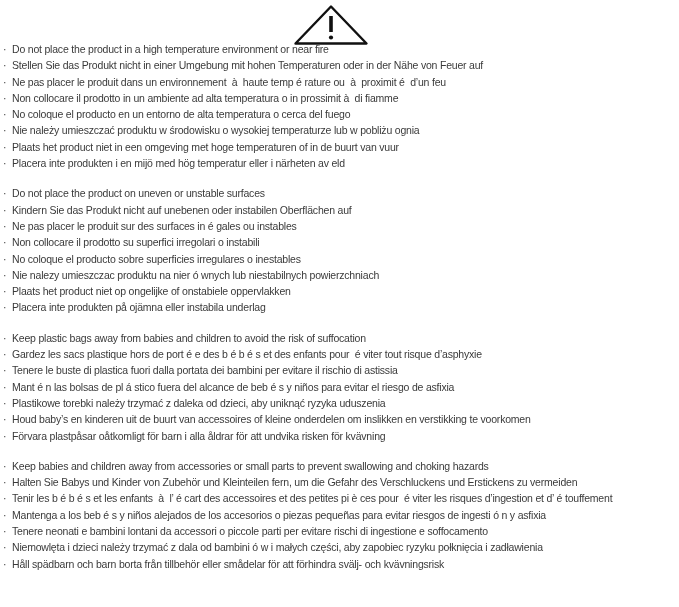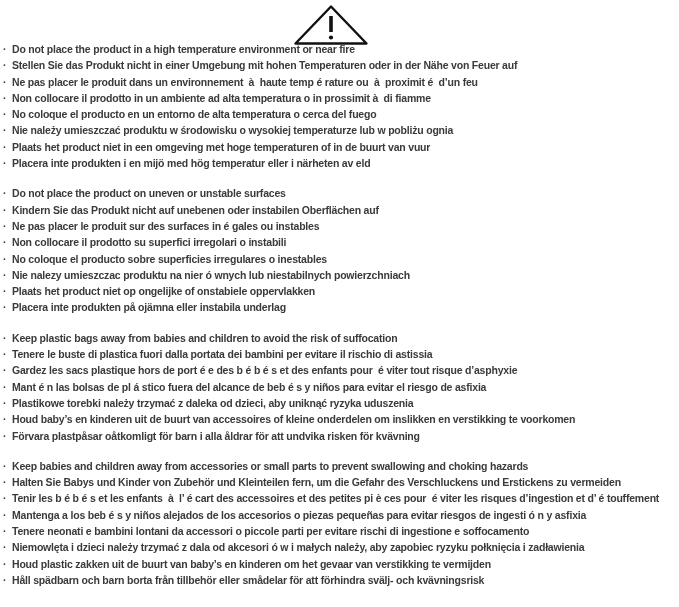--- a/index.html
+++ b/index.html
@@ -24,21 +24,20 @@
   }
   .triangle-wrap svg { display: block; }
   .warnings-list {
     position: absolute;
     top: 41px;
     left: 3px;
     width: 676px;
   }
   .warning-group {
     margin-bottom: 14px;
-    font-weight: bold;
   }
   .warning-line {
     font-size: 10.5px;
     line-height: 16.3px;
     letter-spacing: -0.2px;
     white-space: pre;
     color: #3a3a3a;
   }
   .bullet {
     display: inline-block;
@@ -74,30 +73,29 @@
       <div class="warning-line"><span class="bullet">· </span><span>Kindern Sie das Produkt nicht auf unebenen oder instabilen Oberflächen auf</span></div>
       <div class="warning-line"><span class="bullet">· </span><span>Ne pas placer le produit sur des surfaces in é gales ou instables</span></div>
       <div class="warning-line"><span class="bullet">· </span><span>Non collocare il prodotto su superfici irregolari o instabili</span></div>
       <div class="warning-line"><span class="bullet">· </span><span>No coloque el producto sobre superficies irregulares o inestables</span></div>
       <div class="warning-line"><span class="bullet">· </span><span>Nie nalezy umieszczac produktu na nier ó wnych lub niestabilnych powierzchniach</span></div>
       <div class="warning-line"><span class="bullet">· </span><span>Plaats het product niet op ongelijke of onstabiele oppervlakken</span></div>
       <div class="warning-line"><span class="bullet">· </span><span>Placera inte produkten på ojämna eller instabila underlag</span></div>
     </div>
     <div class="warning-group">
       <div class="warning-line"><span class="bullet">· </span><span>Keep plastic bags away from babies and children to avoid the risk of suffocation</span></div>
+      <div class="warning-line"><span class="bullet">· </span><span>Gardez les sacs plastique hors de port é e des b é b é s et des enfants pour  é viter tout risque d’asphyxie</span></div>
       <div class="warning-line"><span class="bullet">· </span><span>Tenere le buste di plastica fuori dalla portata dei bambini per evitare il rischio di astissia</span></div>
-      <div class="warning-line"><span class="bullet">· </span><span>Gardez les sacs plastique hors de port é e des b é b é s et des enfants pour  é viter tout risque d’asphyxie</span></div>
       <div class="warning-line"><span class="bullet">· </span><span>Mant é n las bolsas de pl á stico fuera del alcance de beb é s y niños para evitar el riesgo de asfixia</span></div>
       <div class="warning-line"><span class="bullet">· </span><span>Plastikowe torebki należy trzymać z daleka od dzieci, aby uniknąć ryzyka uduszenia</span></div>
       <div class="warning-line"><span class="bullet">· </span><span>Houd baby’s en kinderen uit de buurt van accessoires of kleine onderdelen om inslikken en verstikking te voorkomen</span></div>
       <div class="warning-line"><span class="bullet">· </span><span>Förvara plastpåsar oåtkomligt för barn i alla åldrar för att undvika risken för kvävning</span></div>
     </div>
     <div class="warning-group">
       <div class="warning-line"><span class="bullet">· </span><span>Keep babies and children away from accessories or small parts to prevent swallowing and choking hazards</span></div>
       <div class="warning-line"><span class="bullet">· </span><span>Halten Sie Babys und Kinder von Zubehör und Kleinteilen fern, um die Gefahr des Verschluckens und Erstickens zu vermeiden</span></div>
       <div class="warning-line"><span class="bullet">· </span><span>Tenir les b é b é s et les enfants  à  l’ é cart des accessoires et des petites pi è ces pour  é viter les risques d’ingestion et d’ é touffement</span></div>
       <div class="warning-line"><span class="bullet">· </span><span>Mantenga a los beb é s y niños alejados de los accesorios o piezas pequeñas para evitar riesgos de ingesti ó n y asfixia</span></div>
       <div class="warning-line"><span class="bullet">· </span><span>Tenere neonati e bambini lontani da accessori o piccole parti per evitare rischi di ingestione e soffocamento</span></div>
-      <div class="warning-line"><span class="bullet">· </span><span>Niemowlęta i dzieci należy trzymać z dala od akcesori ó w i małych należy, aby zapobiec ryzyku połknięcia i zadławienia</span></div>
-      <div class="warning-line"><span class="bullet">· </span><span>Houd plastic zakken uit de buurt van baby’s en kinderen om het gevaar van verstikking te vermijden</span></div>
+      <div class="warning-line"><span class="bullet">· </span><span>Niemowlęta i dzieci należy trzymać z dala od bambini ó w i małych części, aby zapobiec ryzyku połknięcia i zadławienia</span></div>
       <div class="warning-line"><span class="bullet">· </span><span>Håll spädbarn och barn borta från tillbehör eller smådelar för att förhindra svälj- och kvävningsrisk</span></div>
     </div>
   </div>
 
 </body></html>

